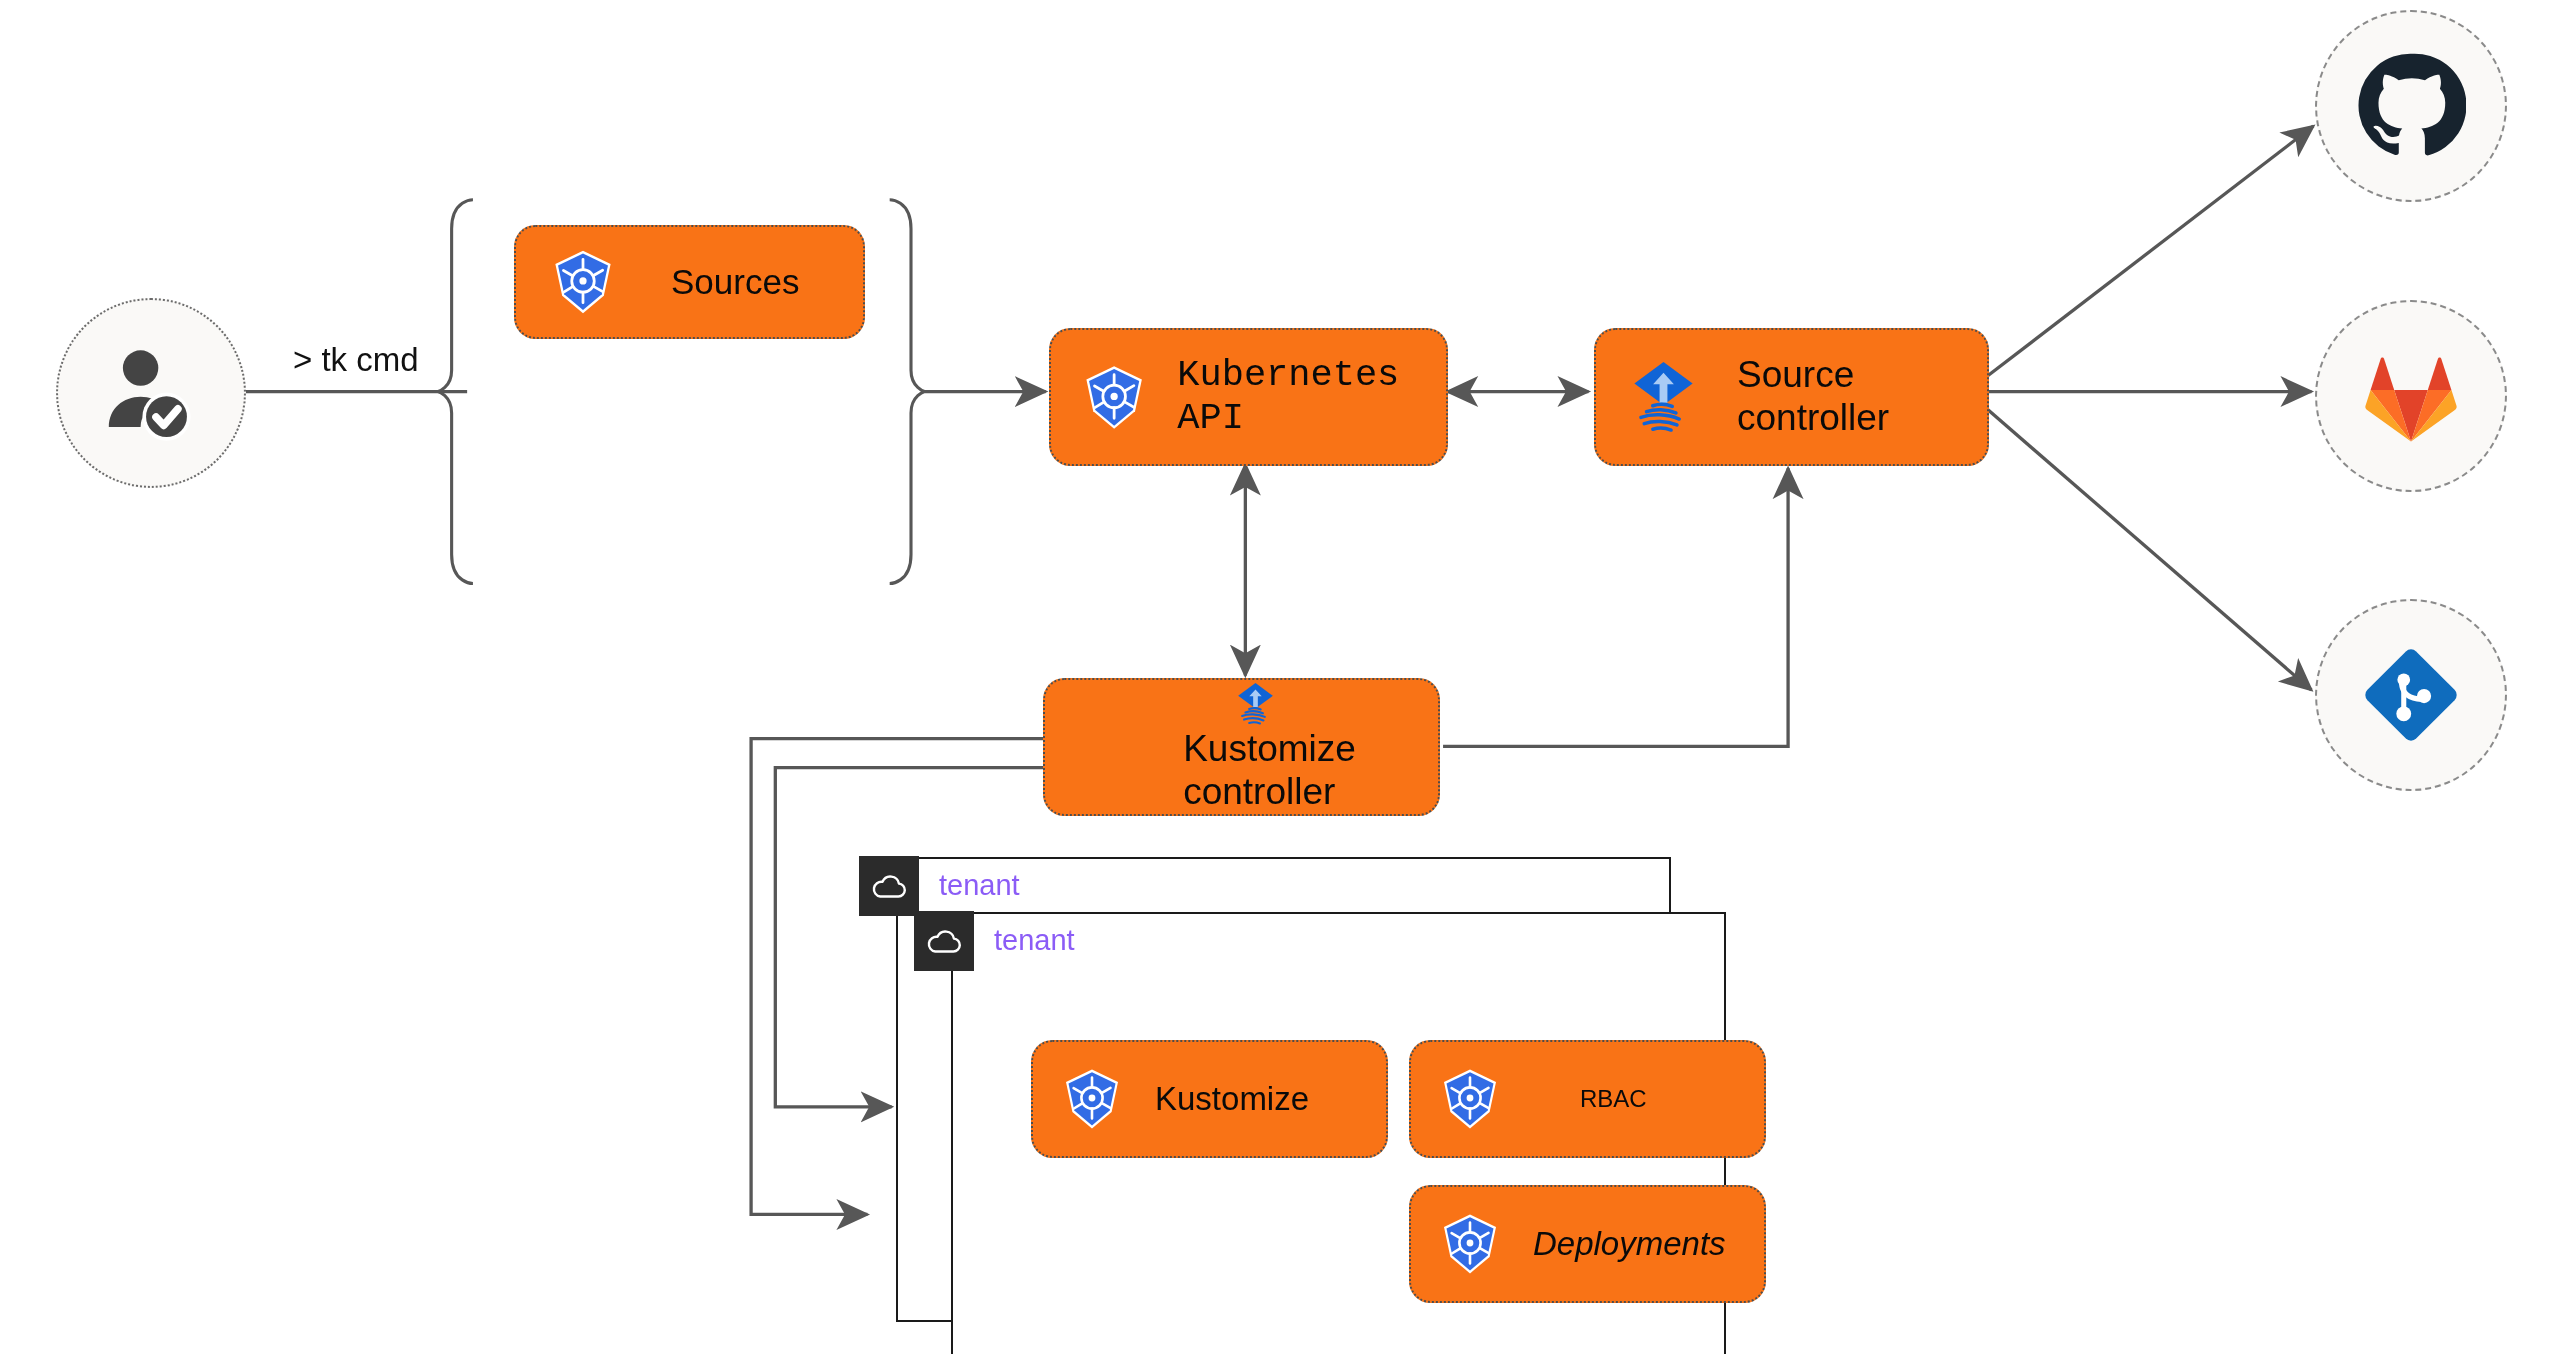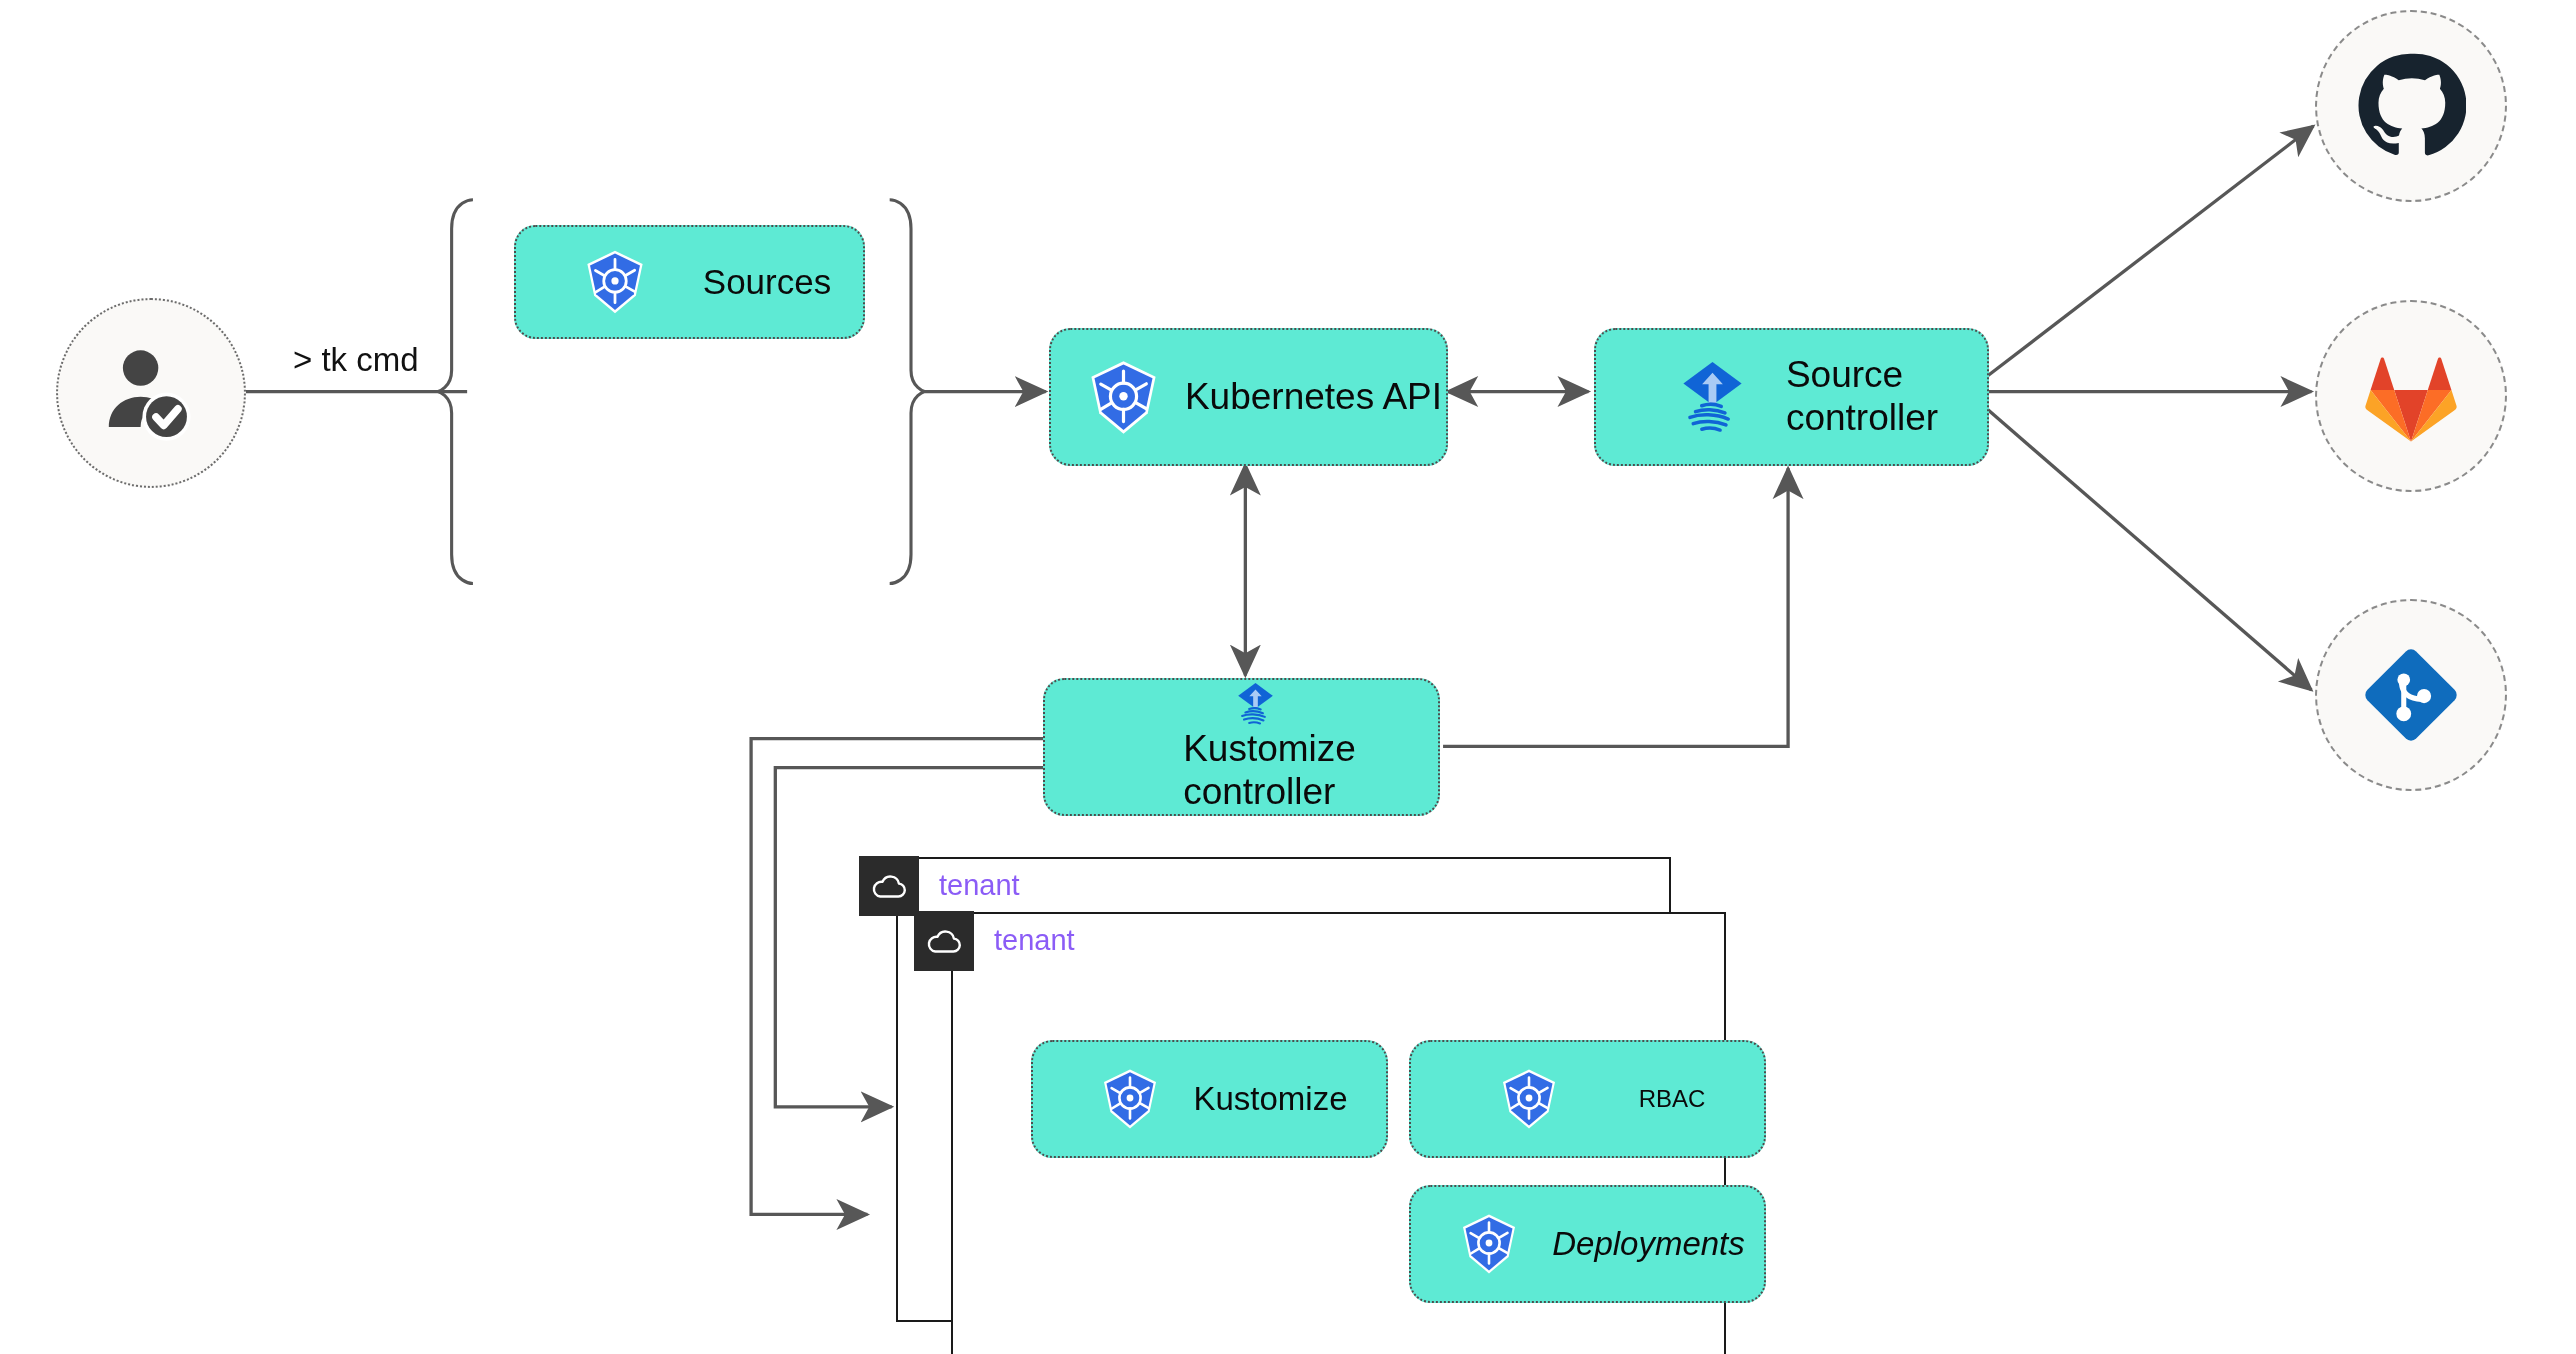--- a/index.html
+++ b/index.html
@@ -3,26 +3,25 @@
 <meta charset="utf-8">
 <style>
   html,body{margin:0;padding:0;background:#ffffff;}
   body{font-family:"Liberation Sans", sans-serif;}
   #stage{position:relative;width:2576px;height:1355px;background:#fff;overflow:hidden;}
   #edges{position:absolute;left:0;top:0;width:2576px;height:1355px;pointer-events:none;}
 
   
   .dotbox{
     position:absolute;
-    background:#5eead4;
+    background:#f97316;
     border:2.9px dotted #4d4d4d;
     border-radius:21.3px;
     display:flex;align-items:center;
     box-sizing:border-box;
-    justify-content:center;
   }
   .dotbox .lbl{
     color:#0a0a0a;
     white-space:pre-line;
     line-height:1.16;
   }
 
   
   .usercircle{
     position:absolute;
@@ -149,21 +148,21 @@
     <svg class="kicon" width="79" height="79" viewBox="0 0 64 64">
       <path d="M32 2.6 58 15.1 51.6 45 32 61.4 12.4 45 6 15.1z" fill="#fff"></path>
       <path d="M32 5.2 55.5 16.5 49.7 43.6 32 58.4 14.3 43.6 8.5 16.5z" fill="#326CE5"></path>
       <g fill="none" stroke="#fff" stroke-width="2.6" stroke-linecap="round">
         <circle cx="32" cy="31" r="10.6"></circle>
         <path d="M32 10.6v9.6M32 41.6v9.9M13.6 21.2l8.6 4.9M41.8 36.1l8.8 5M13.9 41.5l8.4-5.2M41.9 25.9l8.6-5"></path>
       </g>
       <circle cx="32" cy="31" r="3.4" fill="#fff"></circle>
       <circle cx="32" cy="31" r="5.9" fill="none" stroke="#326CE5" stroke-width="2.2"></circle>
     </svg>
-    <span class="lbl" style="font-size:37px;margin-left:22px;">Kubernetes API</span>
+    <span class="lbl" style="font-size:37px;margin-left:29px;font-family:Liberation Mono, monospace;">Kubernetes API</span>
   </div>
 
   <div class="dotbox" style="left:1594px;top:328px;width:395px;height:138px;padding-left:27px;">
     <svg class="kicon" width="81" height="81" viewBox="0 0 64 64">
       <path d="M32 4 55 21 32 38 9 21z" fill="#1064D6"></path>
       <path d="M32 12.5 40.2 21.6 35.1 21.6 35.1 36.2 28.9 36.2 28.9 21.6 23.8 21.6z" fill="#A9CBF5"></path>
       <g stroke="#1064D6" stroke-width="2.8" stroke-linecap="round" fill="none">
         <path d="M23.5 38.5c4.3-1.4 10.5-1.5 15.4.6"></path>
         <path d="M18.6 43.2c6.4-2.3 15.8-2.2 23.2 1"></path>
         <path d="M14.2 47.7c8.3-3 20.6-2.8 30.2 1.3"></path>

